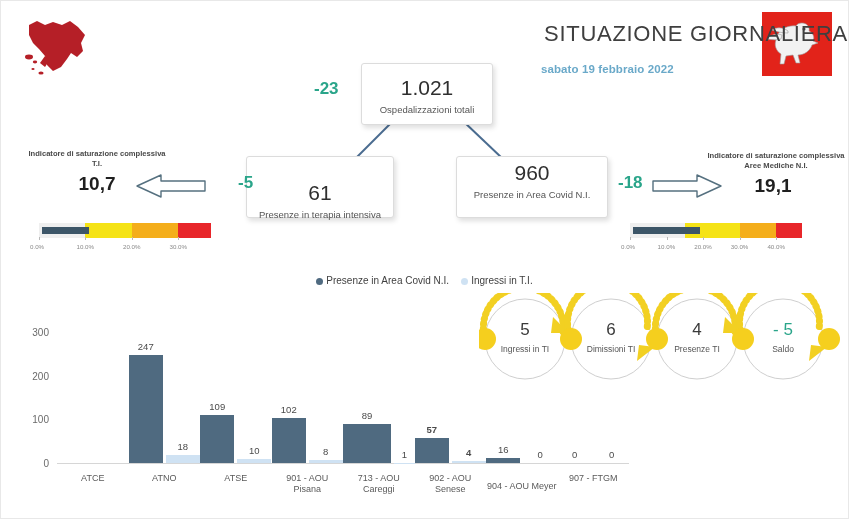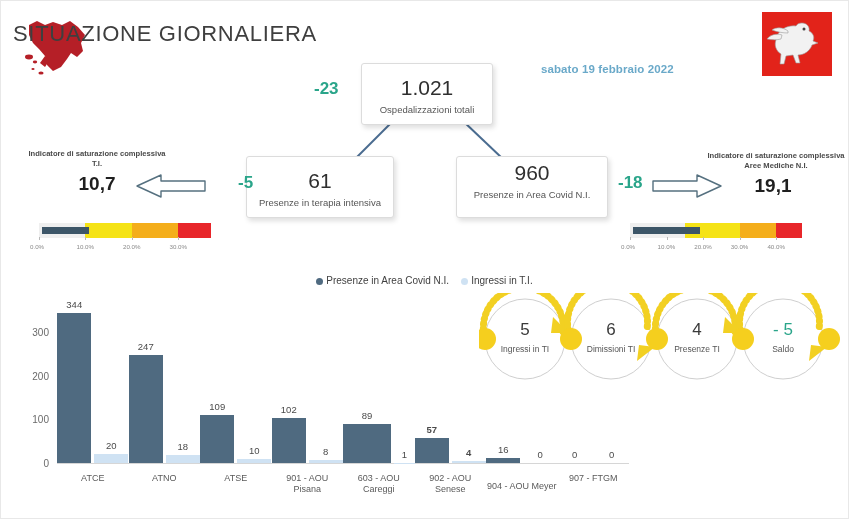--- a/index.html
+++ b/index.html
@@ -7,37 +7,37 @@
     width:849px;height:519px;overflow:hidden;background:#ffffff;
     font-family:"Liberation Sans", sans-serif;color:#3a3a3a;
     position:relative;
   }
   .page{position:absolute;inset:0;background:#fff;border:1px solid #e8e8e8;box-sizing:border-box;}
 
   
   #tuscany-map{position:absolute;left:14px;top:8px;width:95px;height:72px;}
   #region-emblem{position:absolute;left:757px;top:8px;width:78px;height:70px;}
   #page-title{
-    position:absolute;left:0;right:0;top:20px;text-align:left;
+    position:absolute;left:0;right:0;top:20px;text-align:right;
     font-size:22px;letter-spacing:.7px;color:#3f3f3f;font-weight:400;padding-left:12px;
   }
   #report-date{
     position:absolute;left:540px;top:62px;width:190px;
     font-size:11.5px;font-weight:bold;color:#6aa9c9;letter-spacing:.1px;
   }
 
   
   .card{
     position:absolute;background:#fff;border:1px solid #dcdcdc;border-radius:3px;
     box-shadow:2px 3px 5px rgba(0,0,0,.13);text-align:center;box-sizing:border-box;
   }
   .card .big{font-size:21px;color:#2f2f2f;line-height:1;}
   .card .cap{font-size:9.5px;color:#555;margin-top:7px;line-height:1.15;}
   #card-total{left:360px;top:62px;width:132px;height:62px;padding-top:13px;}
-  #card-icu{left:245px;top:155px;width:148px;height:62px;padding-top:13px;}
+  #card-icu{left:245px;top:155px;width:148px;height:62px;padding-top:25px;}
   #card-medical{left:455px;top:155px;width:152px;height:62px;padding-top:5px;}
 
   .delta{position:absolute;font-size:17px;font-weight:bold;color:#2aa58a;}
   #delta-total{left:313px;top:78px;}
   #delta-icu{left:237px;top:172px;}
   #delta-medical{left:617px;top:172px;}
 
   #connectors{position:absolute;left:330px;top:118px;width:200px;height:45px;}
 
   
@@ -190,28 +190,20 @@
   <div id="chart-legend"><span class="li"><span class="dot" style="background: rgb(79, 106, 128);"></span><span>Presenze in Area Covid N.I.</span></span><span class="li"><span class="dot" style="background: rgb(207, 226, 243);"></span><span>Ingressi in T.I.</span></span></div>
 
   <div id="bar-chart">
     <div id="y-axis">
         <div class="ytick" style="top: 166px;">0</div>
         <div class="ytick" style="top: 122.316px;">100</div>
         <div class="ytick" style="top: 78.6316px;">200</div>
         <div class="ytick" style="top: 34.9474px;">300</div>
       </div>
     <div id="plot">
-        <div class="group" style="left: 0px; width: 71.5px;">
-          <div class="bar primary" style="height: 150.274px; background: rgb(79, 106, 128);">
-            <span class="vlabel">344</span>
-          </div>
-          <div class="bar secondary" style="height: 8.73684px; background: rgb(207, 226, 243);">
-            <span class="vlabel">20</span>
-          </div>
-        </div>
         <div class="group" style="left: 71.5px; width: 71.5px;">
           <div class="bar primary" style="height: 107.9px; background: rgb(79, 106, 128);">
             <span class="vlabel">247</span>
           </div>
           <div class="bar secondary" style="height: 7.86316px; background: rgb(207, 226, 243);">
             <span class="vlabel">18</span>
           </div>
         </div>
         <div class="group" style="left: 143px; width: 71.5px;">
           <div class="bar primary" style="height: 47.6158px; background: rgb(79, 106, 128);">
@@ -260,21 +252,21 @@
           <div class="bar secondary" style="height: 0px; background: rgb(207, 226, 243);">
             <span class="vlabel">0</span>
           </div>
         </div>
       </div>
     <div class="xlabels">
         <div class="xlab" style="left: 0px; width: 71.5px; top: 6px;">ATCE</div>
         <div class="xlab" style="left: 71.5px; width: 71.5px; top: 6px;">ATNO</div>
         <div class="xlab" style="left: 143px; width: 71.5px; top: 6px;">ATSE</div>
         <div class="xlab" style="left: 214.5px; width: 71.5px; top: 6px;">901 - AOU Pisana</div>
-        <div class="xlab" style="left: 286px; width: 71.5px; top: 6px;">603 - AOU Careggi</div>
+        <div class="xlab" style="left: 286px; width: 71.5px; top: 6px;">713 - AOU Careggi</div>
         <div class="xlab" style="left: 357.5px; width: 71.5px; top: 6px;">902 - AOU Senese</div>
         <div class="xlab" style="left: 429px; width: 71.5px; top: 14px;">904 - AOU Meyer</div>
         <div class="xlab" style="left: 500.5px; width: 71.5px; top: 6px;">907 - FTGM</div>
       </div>
   </div>
 
   <div id="flow-diagram">
       <svg viewBox="0 0 368 92" width="368" height="92" style="position: absolute; left: 0px; top: 0px;">
         <circle cx="46" cy="46" r="40" fill="none" stroke="#cfcfcf" stroke-width="1"></circle>
         <circle cx="132" cy="46" r="40" fill="none" stroke="#cfcfcf" stroke-width="1"></circle>

